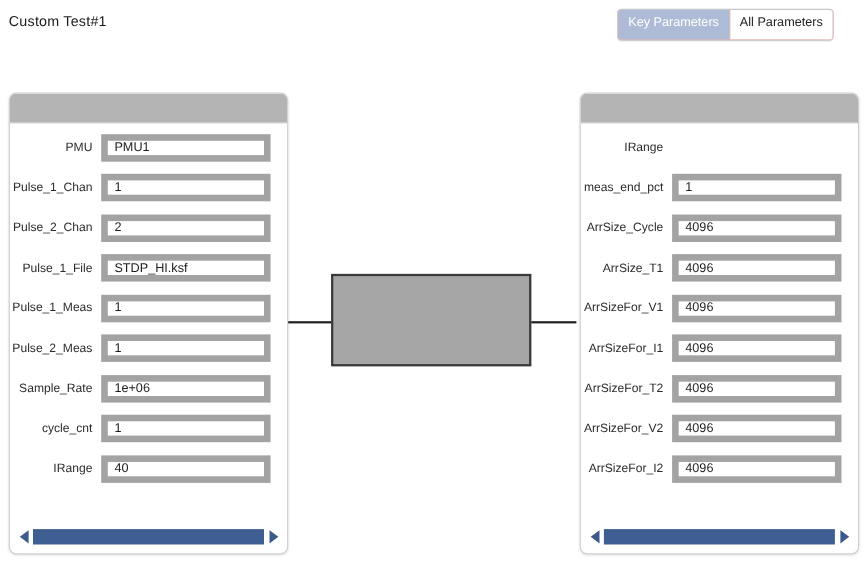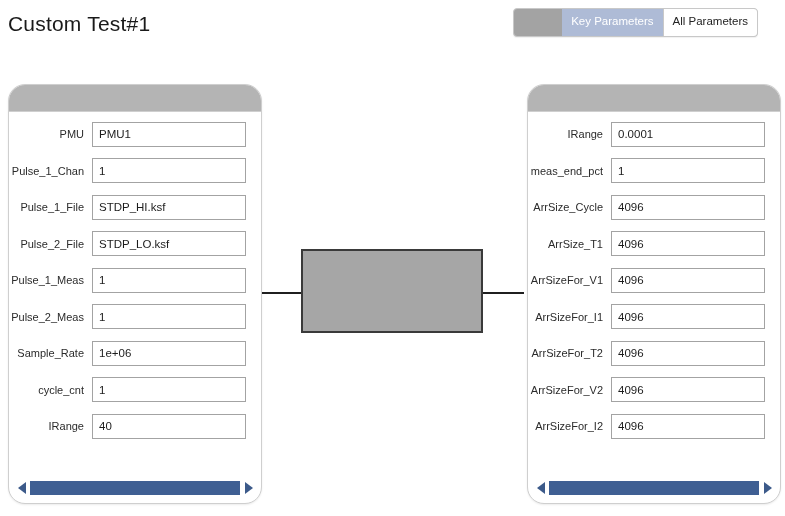--- a/index.html
+++ b/index.html
@@ -14,37 +14,36 @@
     overflow: hidden;
     font-family: "Liberation Sans", sans-serif;
     color: #222222;
   }
 
   
   #page-title {
     position: absolute;
     left: 8px;
     top: 12px;
-    font-size: 21px;
+    font-size: 13px;
     color: #1a1a1a;
     letter-spacing: 0.2px;
     white-space: nowrap;
   }
 
   #param-toggle {
     position: absolute;
     right: 27px;
     top: 8px;
     display: flex;
     border: 1px solid #c8c8c8;
     border-radius: 4px;
     overflow: hidden;
-    background: #a3a3a3;
+    background: #fca5a5;
     box-shadow: 0 1px 1px rgba(0,0,0,0.06);
-    padding-left: 48px;
   }
   .toggle-btn {
     font-size: 11.5px;
     line-height: 1;
     padding: 7px 9px 8px 9px;
     background: #ffffff;
     color: #232323;
     border: none;
     white-space: nowrap;
     cursor: pointer;
@@ -60,21 +59,21 @@
   }
 
   
   .panel {
     position: absolute;
     top: 84px;
     width: 254px;
     height: 420px;
     background: #ffffff;
     border: 1px solid #cfcfcf;
-    border-radius: 17px;
+    border-radius: 7px;
     box-sizing: border-box;
     box-shadow: 0 1px 2px rgba(0,0,0,0.08);
     overflow: hidden;
   }
   #panel-left  { left: 8px; }
   #panel-right { left: 527px; }
 
   .panel-header {
     height: 26px;
     background: #b4b4b4;
@@ -99,21 +98,21 @@
     padding-right: 8px;
     font-size: 11px;
     color: #2b2b2b;
     white-space: nowrap;
     box-sizing: border-box;
   }
   .param-input {
     width: 154px;
     height: 25px;
     box-sizing: border-box;
-    border: 1px solid #a3a3a3;
+    border: 6px solid #a3a3a3;
     background: #ffffff;
     font-size: 11.5px;
     font-family: "Liberation Sans", sans-serif;
     color: #1c1c1c;
     padding: 0 0 0 6px;
     outline: none;
   }
 
   
   .hscroll {
@@ -206,30 +205,30 @@
     <div class="param-row">
       <div class="param-label">PMU</div>
       <input class="param-input" type="text" readonly="" value="PMU1" style="">
     </div>
 
     <div class="param-row">
       <div class="param-label">Pulse_1_Chan</div>
       <input class="param-input" type="text" readonly="" value="1" style="">
     </div>
 
+    <div class="param-row">
+      <div class="param-label">Pulse_2_Chan</div>
+      <input class="param-input" type="text" readonly="" value="2" style="">
+    </div>
 
     <div class="param-row">
       <div class="param-label">Pulse_1_File</div>
       <input class="param-input" type="text" readonly="" value="STDP_HI.ksf" style="">
     </div>
 
-    <div class="param-row">
-      <div class="param-label">Pulse_2_File</div>
-      <input class="param-input" type="text" readonly="" value="STDP_LO.ksf" style="">
-    </div>
 
     <div class="param-row">
       <div class="param-label">Pulse_1_Meas</div>
       <input class="param-input" type="text" readonly="" value="1" style="">
     </div>
 
     <div class="param-row">
       <div class="param-label">Pulse_2_Meas</div>
       <input class="param-input" type="text" readonly="" value="1" style="">
     </div>
@@ -265,21 +264,20 @@
   <div id="device-box"></div>
   <div class="lead" id="lead-right"></div>
 </div>
 
 <div class="panel" id="panel-right">
   <div class="panel-header"></div>
   <div class="panel-body">
 
     <div class="param-row">
       <div class="param-label">IRange</div>
-      <input class="param-input" type="text" readonly="" value="0.0001" style="">
     </div>
 
 
     <div class="param-row">
       <div class="param-label">meas_end_pct</div>
       <input class="param-input" type="text" readonly="" value="1" style="">
     </div>
 
     <div class="param-row">
       <div class="param-label">ArrSize_Cycle</div>

